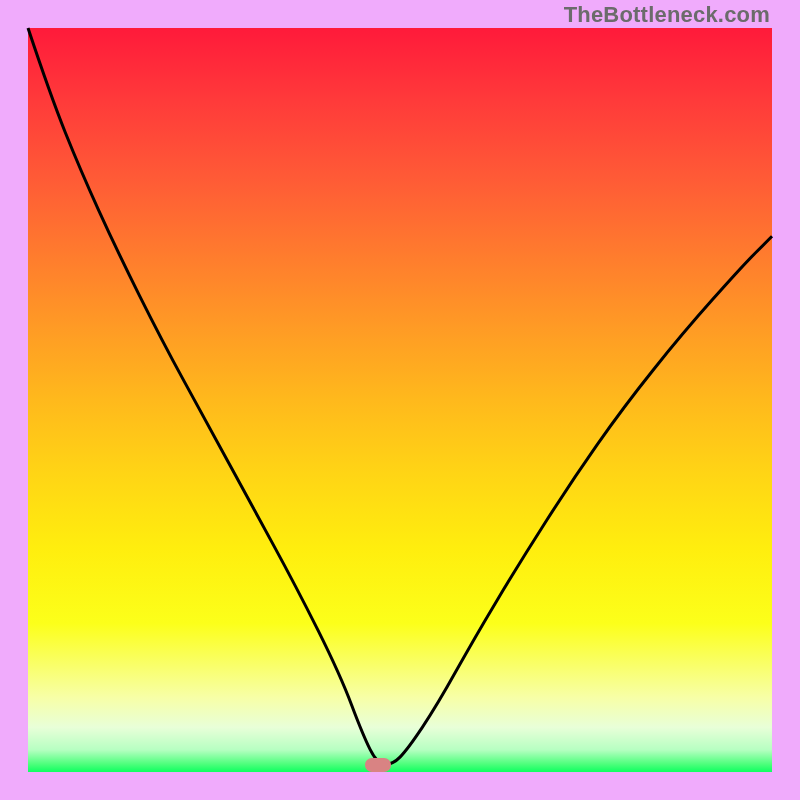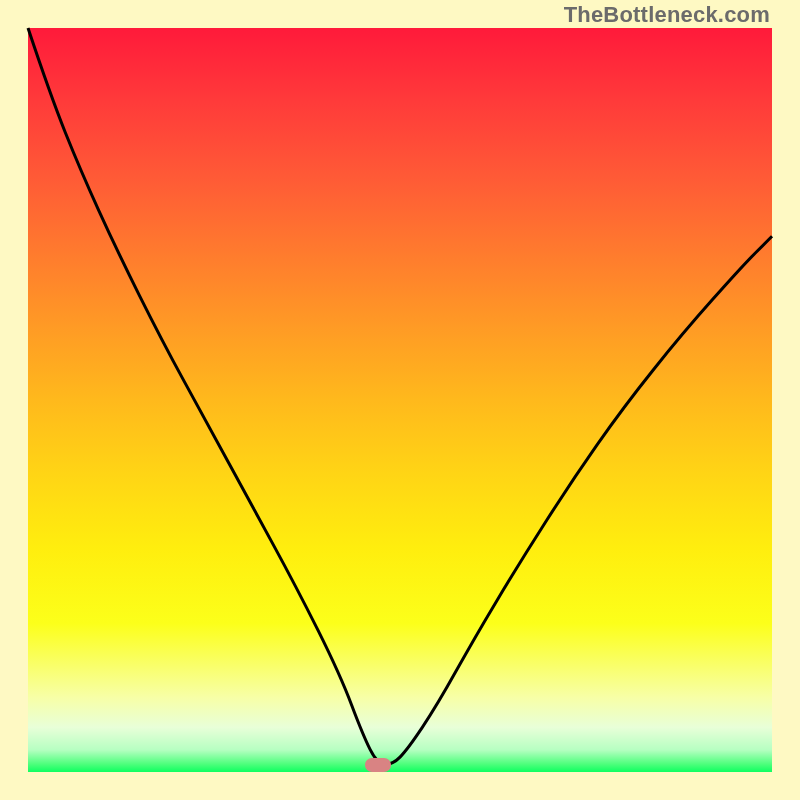--- a/index.html
+++ b/index.html
@@ -9,21 +9,21 @@
     height: 800px;
     background: #000;
     overflow: hidden;
   }
   .frame {
     position: absolute;
     top: 0;
     left: 0;
     width: 800px;
     height: 800px;
-    background: #fef9c3;
+    background: #f0abfc;
   }
   .plot-area {
     position: absolute;
     top: 28px;
     left: 28px;
     width: 744px;
     height: 744px;
     background: linear-gradient(to bottom,
       #ff1a3a 0%,
       #ff3b3a 10%,

